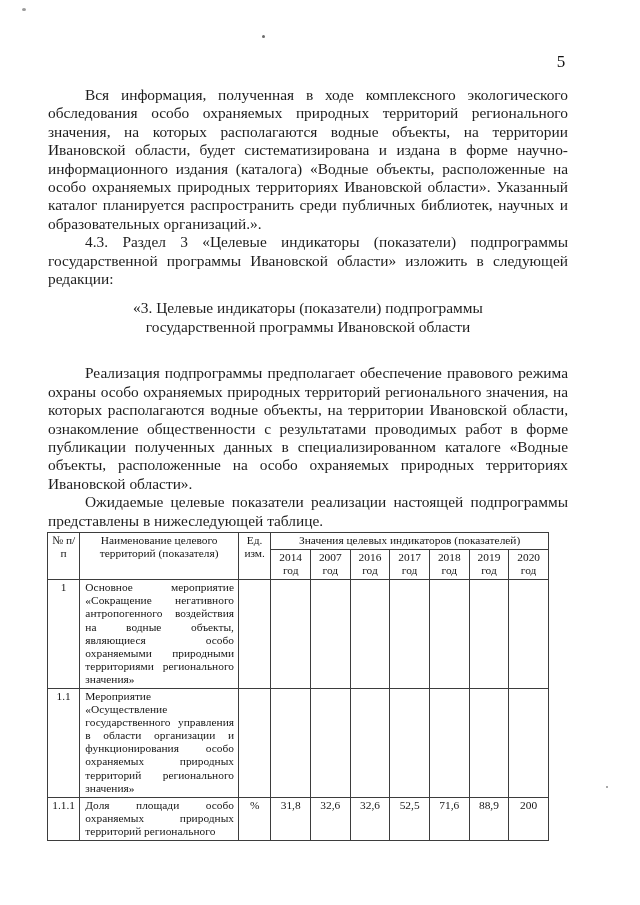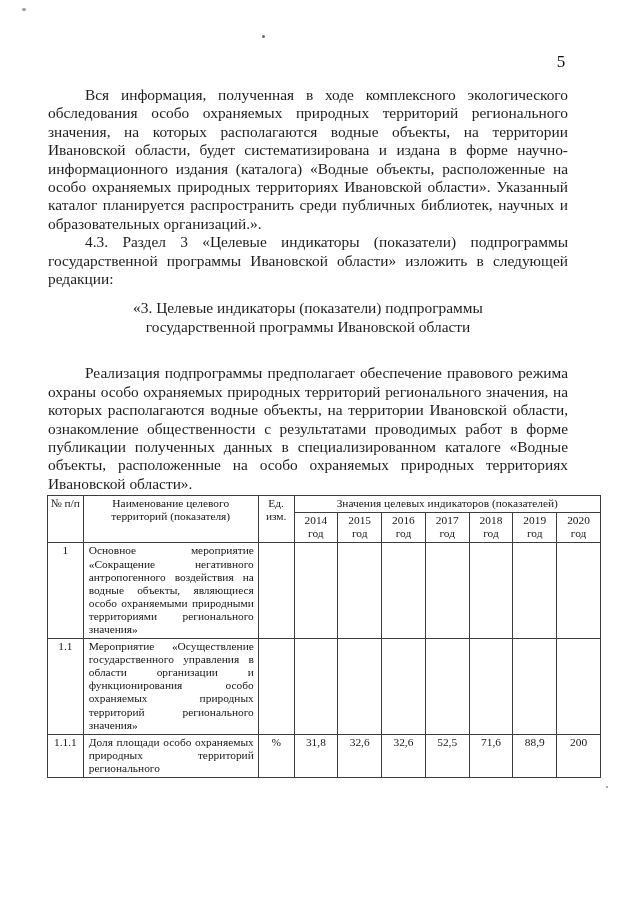--- a/index.html
+++ b/index.html
@@ -40,21 +40,21 @@
     text-align: center;
   }
   .mt-realization { margin-top: 28px; }
   .mt-caption { margin-top: 10px; }
 
   table.ind-table {
     margin-top: 2px;
     margin-left: -1px;
     border-collapse: collapse;
     table-layout: fixed;
-    width: 554px;
+    width: 502px;
     font-size: 11.4px;
     line-height: 13.1px;
     color: #161616;
     padding-left: 36px;
   }
   .ind-table th, .ind-table td {
     border: 1px solid #3d3d3d;
     vertical-align: top;
     padding: 1px 2px 2px 2px;
     font-weight: normal;
@@ -82,20 +82,21 @@
   <div class="content">
     <p class="para">Вся информация, полученная в ходе комплексного экологического обследования особо охраняемых природных территорий регионального значения, на которых располагаются водные объекты, на территории Ивановской области, будет систематизирована и издана в форме научно-информационного издания (каталога) «Водные объекты, расположенные на особо охраняемых природных территориях Ивановской области». Указанный каталог планируется распространить среди публичных библиотек, научных и образовательных организаций.».</p>
     <p class="para">4.3. Раздел 3 «Целевые индикаторы (показатели) подпрограммы государственной программы Ивановской области» изложить в следующей редакции:</p>
 
     <div class="section-heading">
       <div>«3. Целевые индикаторы (показатели) подпрограммы</div>
       <div>государственной программы Ивановской области</div>
     </div>
 
     <p class="para mt-realization">Реализация подпрограммы предполагает обеспечение правового режима охраны особо охраняемых природных территорий регионального значения, на которых располагаются водные объекты, на территории Ивановской области, ознакомление общественности с результатами проводимых работ в форме публикации полученных данных в специализированном каталоге «Водные объекты, расположенные на особо охраняемых природных территориях Ивановской области».</p>
+    <p class="para">Ожидаемые целевые показатели реализации настоящей подпрограммы представлены в нижеследующей таблице.</p>
 
     <table class="ind-table">
       <colgroup>
         <col style="width:31px">
         <col style="width:152px">
         <col style="width:31px">
         <col style="width:38px">
           <col style="width:38px">
           <col style="width:38px">
           <col style="width:38px">
@@ -105,21 +106,21 @@
       </colgroup>
       <tbody>
         <tr>
           <th rowspan="2">№ п/п</th>
           <th rowspan="2">Наименование целевого территорий (показателя)</th>
           <th rowspan="2">Ед. изм.</th>
           <th colspan="7">Значения целевых индикаторов (показателей)</th>
         </tr>
         <tr>
           <th>2014 год</th>
-          <th>2015 год</th>
+          <th>2007 год</th>
           <th>2016 год</th>
           <th>2017 год</th>
           <th>2018 год</th>
           <th>2019 год</th>
           <th>2020 год</th>
         </tr>
 
         <tr>
           <td class="cell-num">1</td>
           <td class="cell-name">Основное мероприятие «Сокращение негативного антропогенного воздействия на водные объекты, являющиеся особо охраняемыми природными территориями регионального значения»</td>

